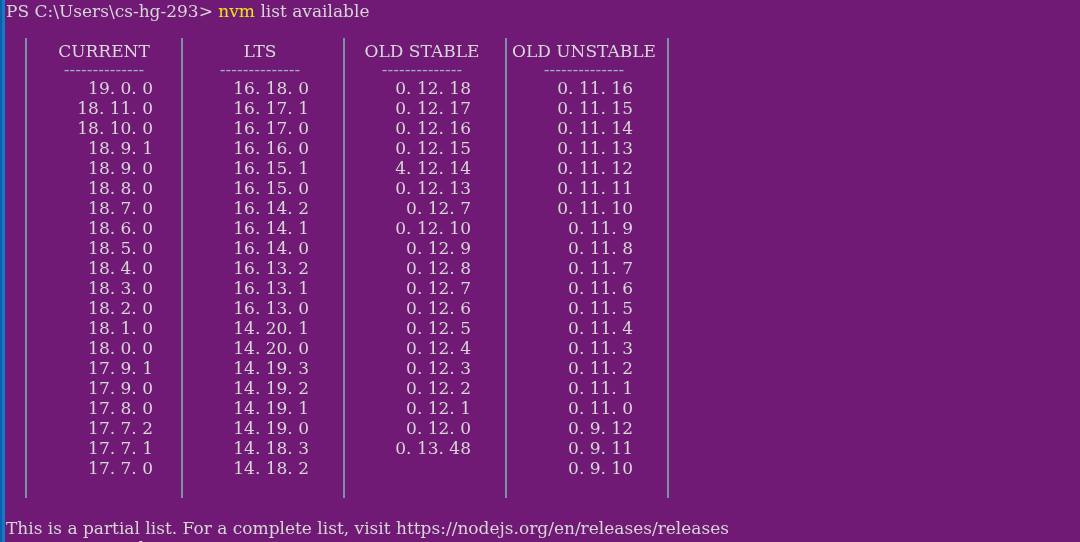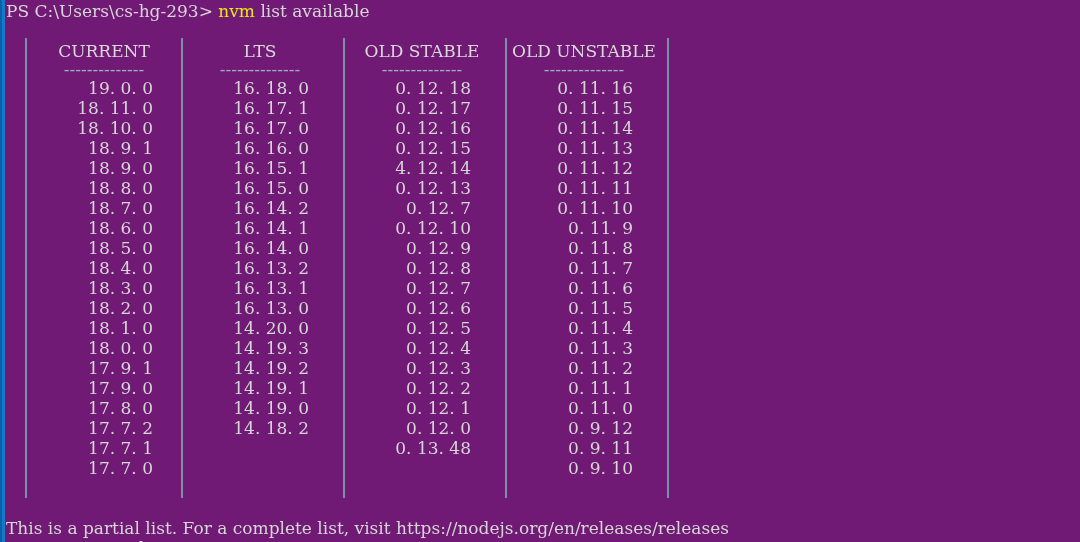--- a/index.html
+++ b/index.html
@@ -181,25 +181,27 @@
           <div class="cell">16. 17. 0</div>
           <div class="cell">16. 16. 0</div>
           <div class="cell">16. 15. 1</div>
           <div class="cell">16. 15. 0</div>
           <div class="cell">16. 14. 2</div>
           <div class="cell">16. 14. 1</div>
           <div class="cell">16. 14. 0</div>
           <div class="cell">16. 13. 2</div>
           <div class="cell">16. 13. 1</div>
           <div class="cell">16. 13. 0</div>
+          <div class="cell">14. 20. 1</div>
           <div class="cell">14. 20. 0</div>
           <div class="cell">14. 19. 3</div>
           <div class="cell">14. 19. 2</div>
           <div class="cell">14. 19. 1</div>
           <div class="cell">14. 19. 0</div>
+          <div class="cell">14. 18. 3</div>
           <div class="cell">14. 18. 2</div>
         </div>
     </div>
 
     <div class="col" id="col2">
       <div class="col-head">OLD STABLE</div>
       <div class="col-rule">--------------</div>
       <div class="col-body">
           <div class="cell">0. 12. 18</div>
           <div class="cell">0. 12. 17</div>

